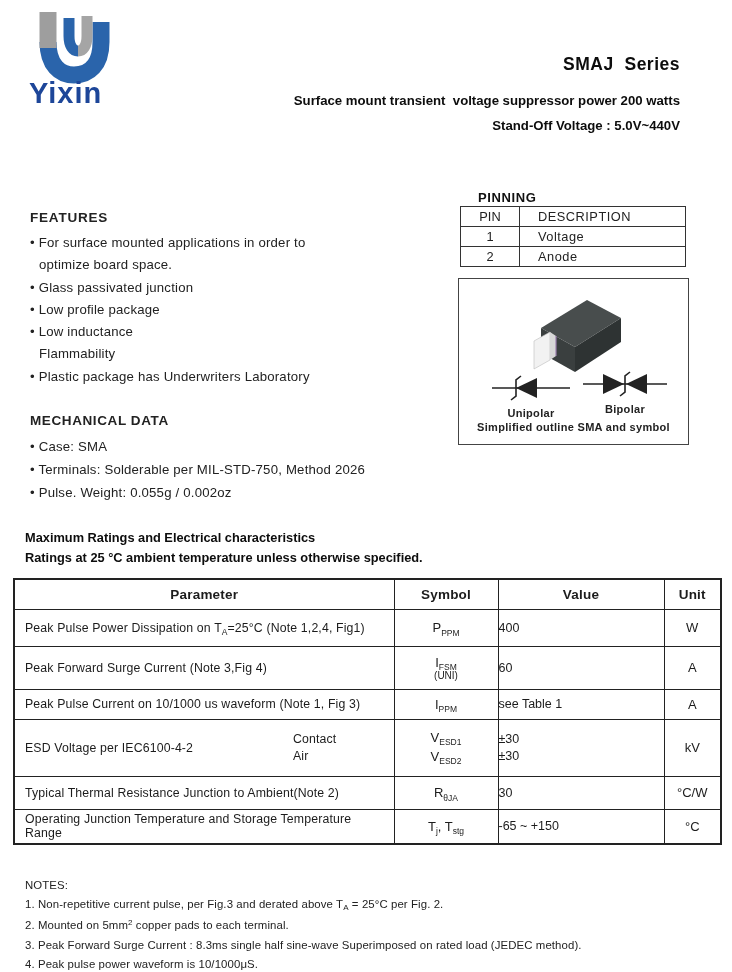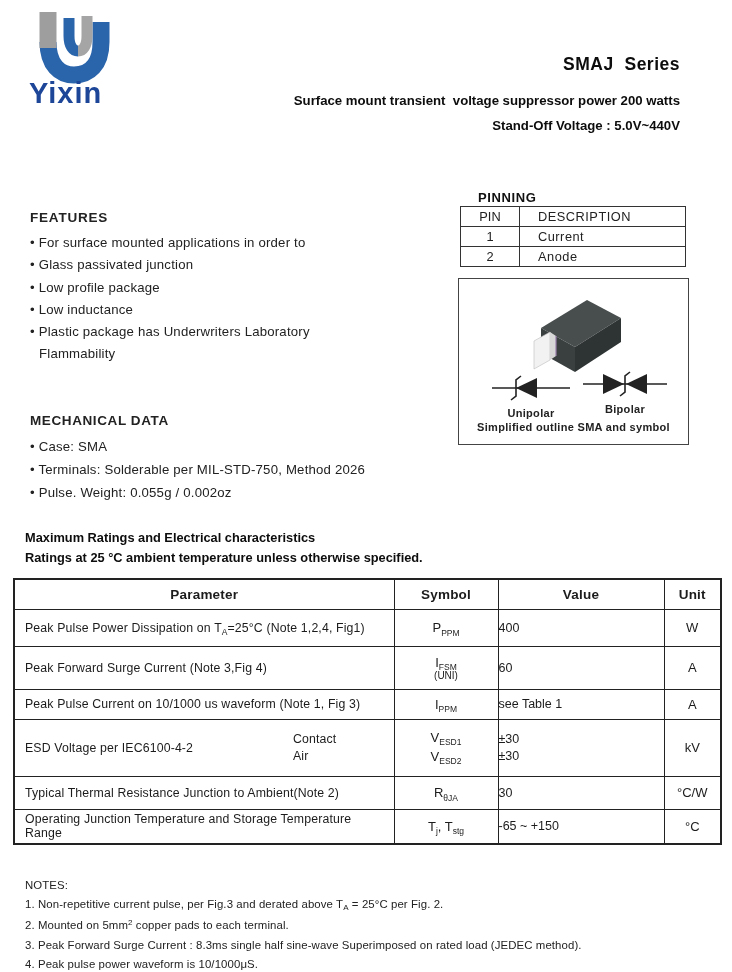--- a/index.html
+++ b/index.html
@@ -86,37 +86,38 @@
     <text x="1" y="95" font-size="29" font-weight="bold" fill="#1d4699" letter-spacing="1">Yixin</text>
   </svg>
 
   <div class="doc-title">SMAJ  Series</div>
   <div class="doc-subtitle">Surface mount transient  voltage suppressor power 200 watts</div>
   <div class="doc-standoff">Stand-Off Voltage : 5.0V~440V</div>
 
   <div class="features-heading">FEATURES</div>
   <div class="features-list">
     <div class="line">• For surface mounted applications in order to</div>
+    <div class="line indent">optimize board space.</div>
     <div class="line">• Glass passivated junction</div>
     <div class="line">• Low profile package</div>
     <div class="line">• Low inductance</div>
+    <div class="line indent">Flammability</div>
     <div class="line">• Plastic package has Underwriters Laboratory</div>
-    <div class="line indent">Flammability</div>
   </div>
 
   <div class="pin-heading">PINNING</div>
   <table class="pin-table">
     <tbody>
         <tr>
       <th class="c-pin">PIN</th>
       <th class="c-desc">DESCRIPTION</th>
     </tr>
     <tr>
       <td class="c-pin">1</td>
-      <td class="c-desc">Current</td>
+      <td class="c-desc">Voltage</td>
     </tr>
     <tr>
       <td class="c-pin">2</td>
       <td class="c-desc">Anode</td>
     </tr>
   </tbody>
     </table>
 
   <div class="outline-box">
     <svg class="pkg-svg" width="100" height="86" viewBox="0 0 100 86">

